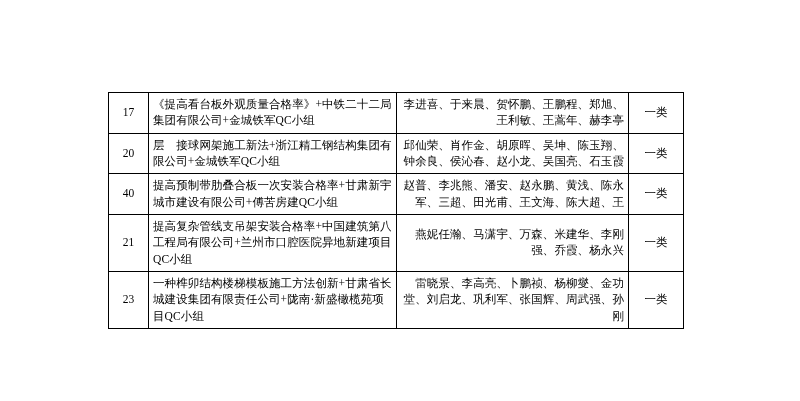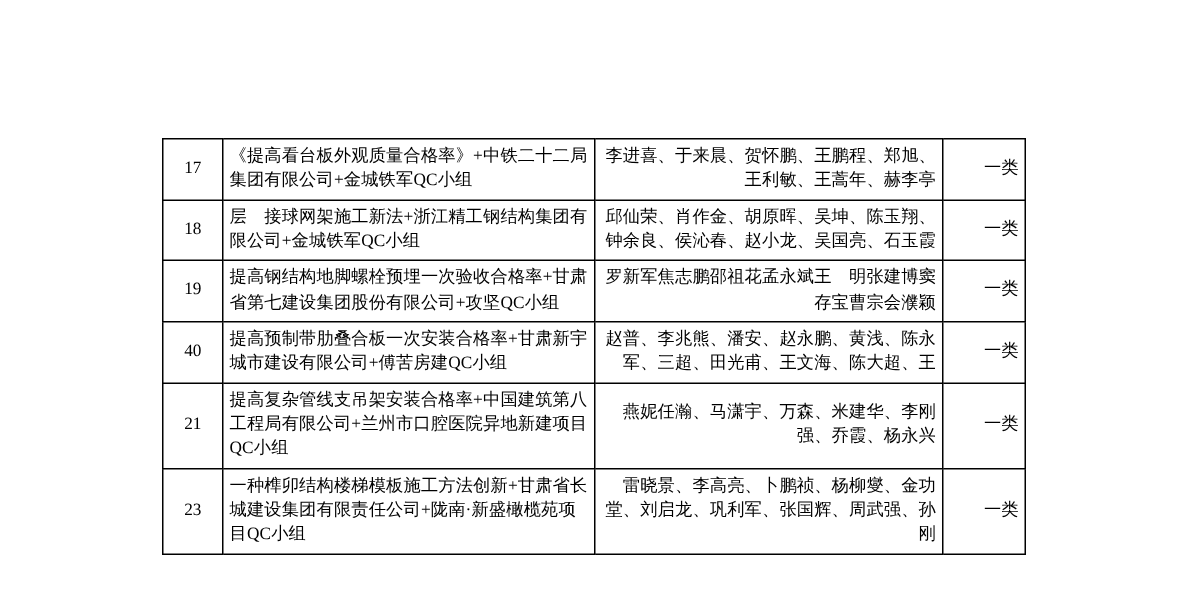--- a/index.html
+++ b/index.html
@@ -51,21 +51,21 @@
   td.title {
     text-align: left;
     letter-spacing: 0.1px;
     margin-left: 32px;
   }
   td.names {
     text-align: right;
     letter-spacing: 0.1px;
   }
   td.cls {
-    text-align: right;
+    text-align: center;
     font-size: 11.5px;
     padding: 3px 1px;
   }
   
   tr.highlight td {
     background: #ff0000;
     color: #000000;
     font-weight: bold;
   }
   tr.highlight td.num,
@@ -93,29 +93,23 @@
         <col class="c-class">
       </colgroup>
       <tbody>
         <tr>
           <td class="num">17</td>
           <td class="title">《提高看台板外观质量合格率》+中铁二十二局集团有限公司+金城铁军QC小组</td>
           <td class="names nowrap-names">李进喜、于来晨、贺怀鹏、王鹏程、郑旭、王利敏、王蒿年、赫李亭</td>
           <td class="cls">一类</td>
         </tr>
         <tr>
-          <td class="num">18</td>
+          <td class="num">20</td>
           <td class="title">层　接球网架施工新法+浙江精工钢结构集团有限公司+金城铁军QC小组</td>
           <td class="names nowrap-names">邱仙荣、肖作金、胡原晖、吴坤、陈玉翔、钟余良、侯沁春、赵小龙、吴国亮、石玉霞</td>
-          <td class="cls">一类</td>
-        </tr>
-        <tr>
-          <td class="num">19</td>
-          <td class="title">提高钢结构地脚螺栓预埋一次验收合格率+甘肃省第七建设集团股份有限公司+攻坚QC小组</td>
-          <td class="names nowrap-names">罗新军焦志鹏邵祖花孟永斌王　明张建博窦存宝曹宗会濮颖</td>
           <td class="cls">一类</td>
         </tr>
         <tr>
           <td class="num">40</td>
           <td class="title">提高预制带肋叠合板一次安装合格率+甘肃新宇城市建设有限公司+傅苦房建QC小组</td>
           <td class="names nowrap-names">赵普、李兆熊、潘安、赵永鹏、黄浅、陈永军、三超、田光甫、王文海、陈大超、王</td>
           <td class="cls">一类</td>
         </tr>
         <tr>
           <td class="num">21</td>

